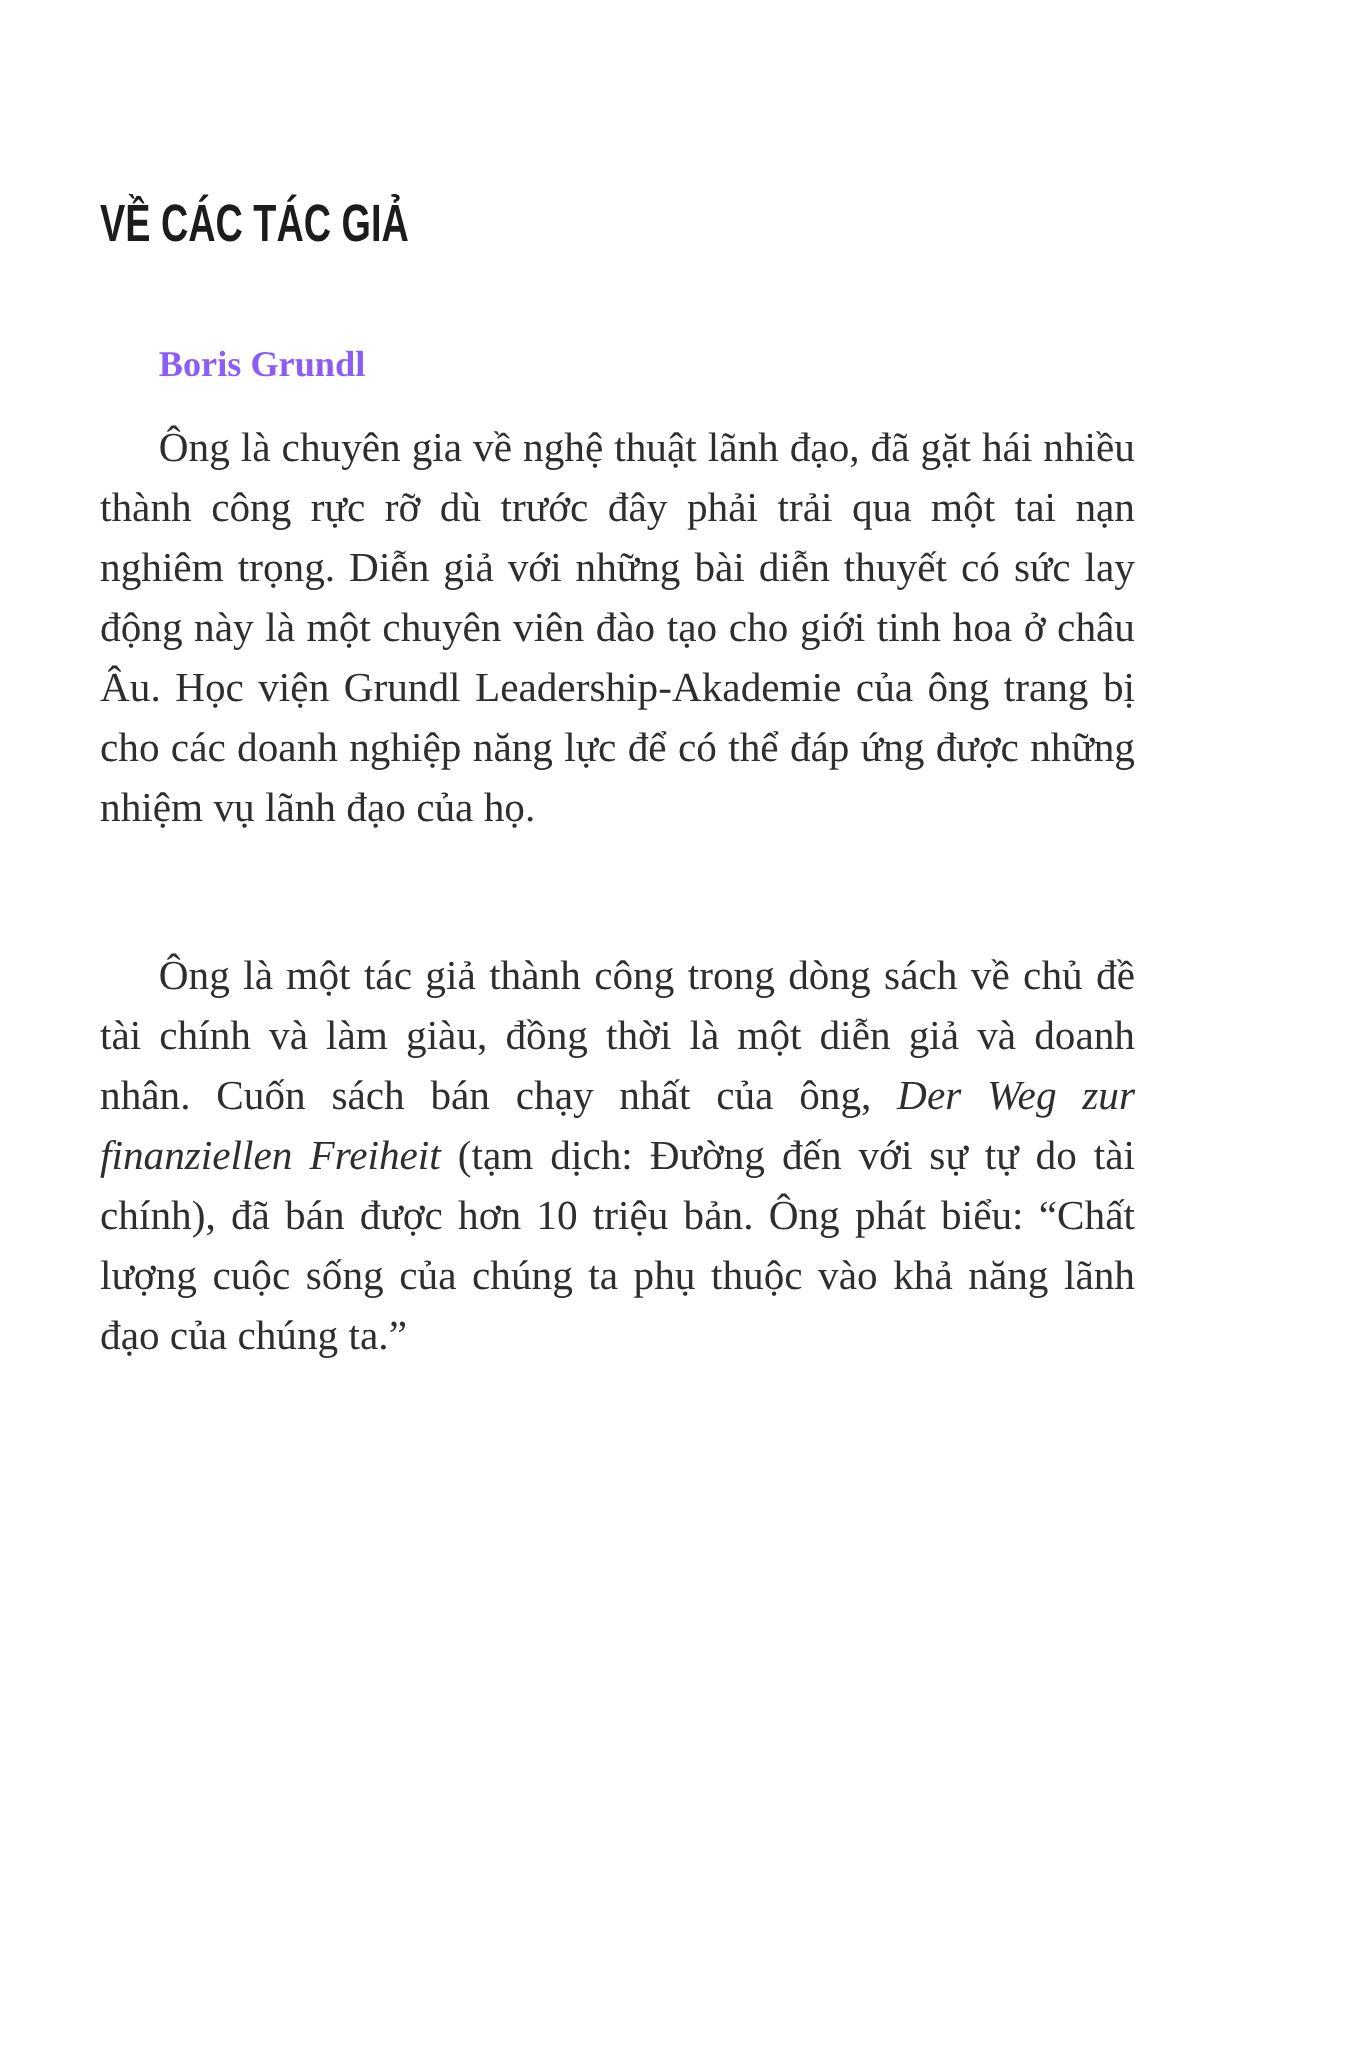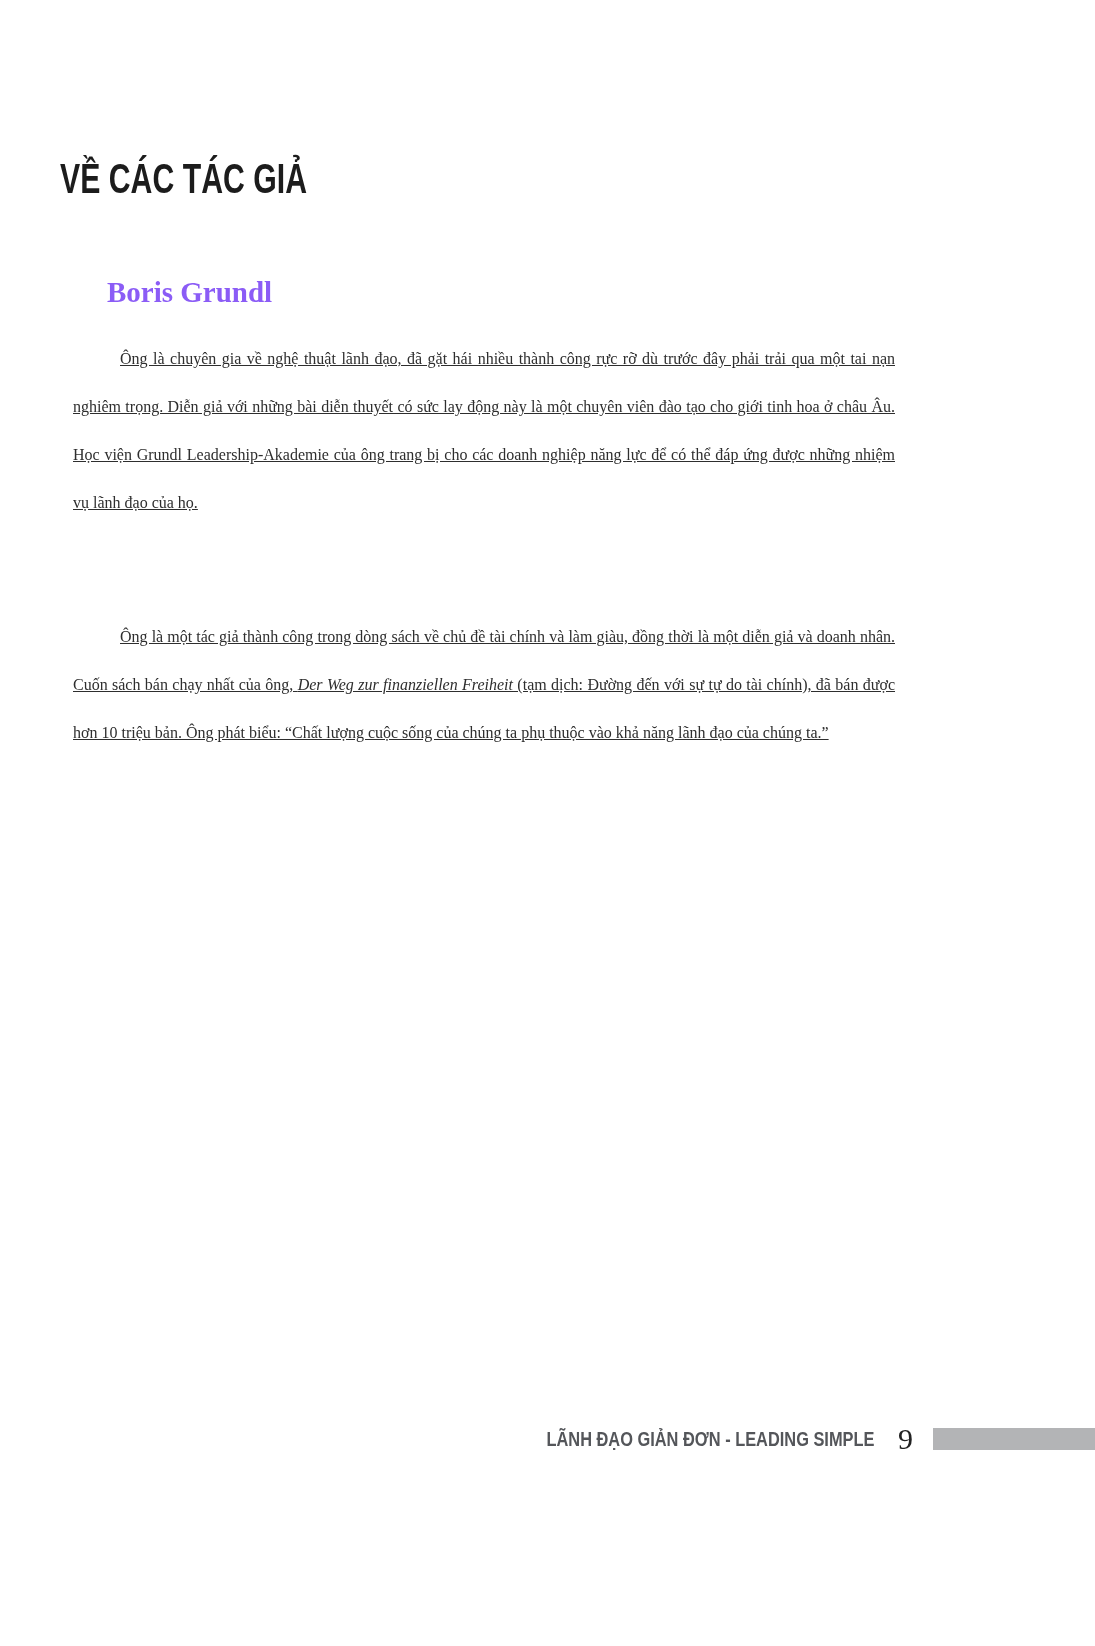--- a/index.html
+++ b/index.html
@@ -9,21 +9,21 @@
   }
   .page {
     position: relative;
     width: 1095px;
     height: 1646px;
     background: #ffffff;
     overflow: hidden;
     font-family: "Liberation Serif", serif;
     color: #2e2e2e;
     box-sizing: border-box;
-    padding: 158px 187px 0 60px;
+    padding: 158px 187px 0 80px;
   }
   .page-title {
     font-family: "Liberation Sans", sans-serif;
     font-weight: 700;
     font-size: 42px;
     line-height: 1;
     color: #1c1c1c;
     letter-spacing: 0px;
     transform: scaleX(0.72);
     transform-origin: left center;
@@ -32,27 +32,26 @@
   }
   .author-heading {
     font-family: "Liberation Serif", serif;
     font-weight: 700;
     font-size: 29px;
     color: #8b5cf6;
     margin: 0 0 26px 0;
     padding-left: 47px;
   }
   .bio {
-    font-size: 16px;
+    font-size: 33px;
     line-height: 48px;
     text-align: justify;
     text-indent: 47px;
-    margin: 13px;
+    margin: 0;
     color: #2e2e2e;
-    text-decoration: underline;
   }
   .section-2 {
     margin-top: 86px;
   }
   .italic {
     font-style: italic;
   }
   .footer {
     position: absolute;
     left: 0;
@@ -94,19 +93,14 @@
 
   <section class="section-1">
     <h2 class="author-heading">Boris Grundl</h2>
     <p class="bio">Ông là chuyên gia về nghệ thuật lãnh đạo, đã gặt hái nhiều thành công rực rỡ dù trước đây phải trải qua một tai nạn nghiêm trọng. Diễn giả với những bài diễn thuyết có sức lay động này là một chuyên viên đào tạo cho giới tinh hoa ở châu Âu. Học viện Grundl Leadership-Akademie của ông trang bị cho các doanh nghiệp năng lực để có thể đáp ứng được những nhiệm vụ lãnh đạo của họ.</p>
   </section>
 
   <section class="section-2">
     <p class="bio"><span>Ông là một tác giả thành công trong dòng sách về chủ đề tài chính và làm giàu, đồng thời là một diễn giả và doanh nhân. Cuốn sách bán chạy nhất của ông, </span><span class="italic">Der Weg zur finanziellen Freiheit</span><span> (tạm dịch: Đường đến với sự tự do tài chính), đã bán được hơn 10 triệu bản. Ông phát biểu: “Chất lượng cuộc sống của chúng ta phụ thuộc vào khả năng lãnh đạo của chúng ta.”</span></p>
   </section>
 
-  <div class="footer">
-    <span class="running-footer">LÃNH ĐẠO GIẢN ĐƠN - LEADING SIMPLE</span>
-    <span class="page-number">9</span>
-    <span class="footer-bar"></span>
-  </div>
 
 </div>
 
 </body></html>

